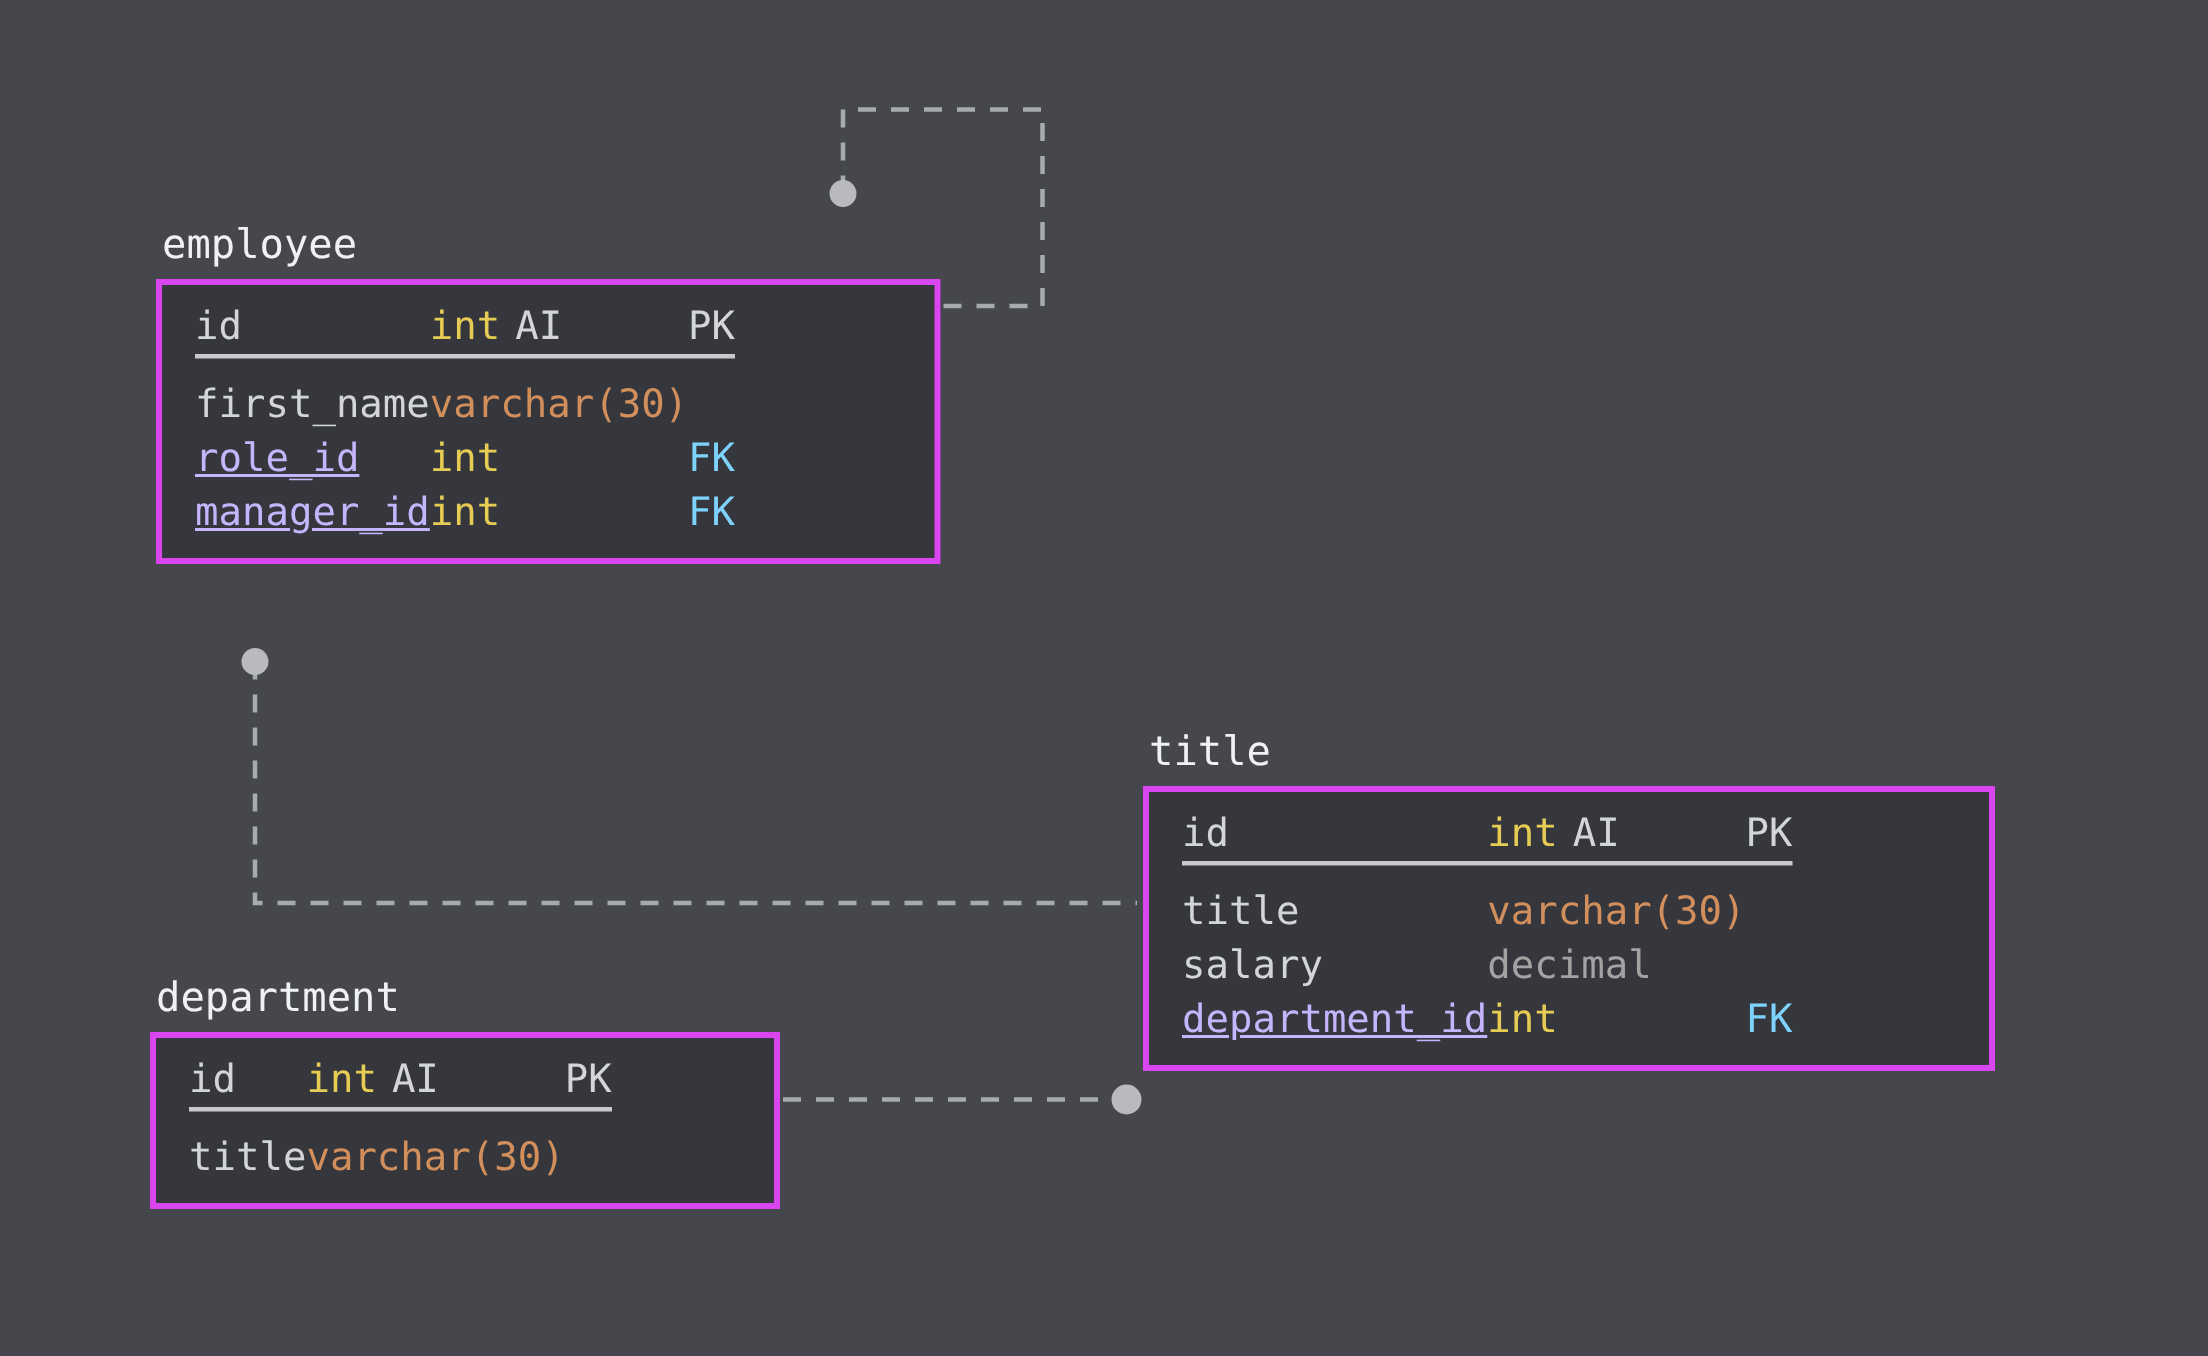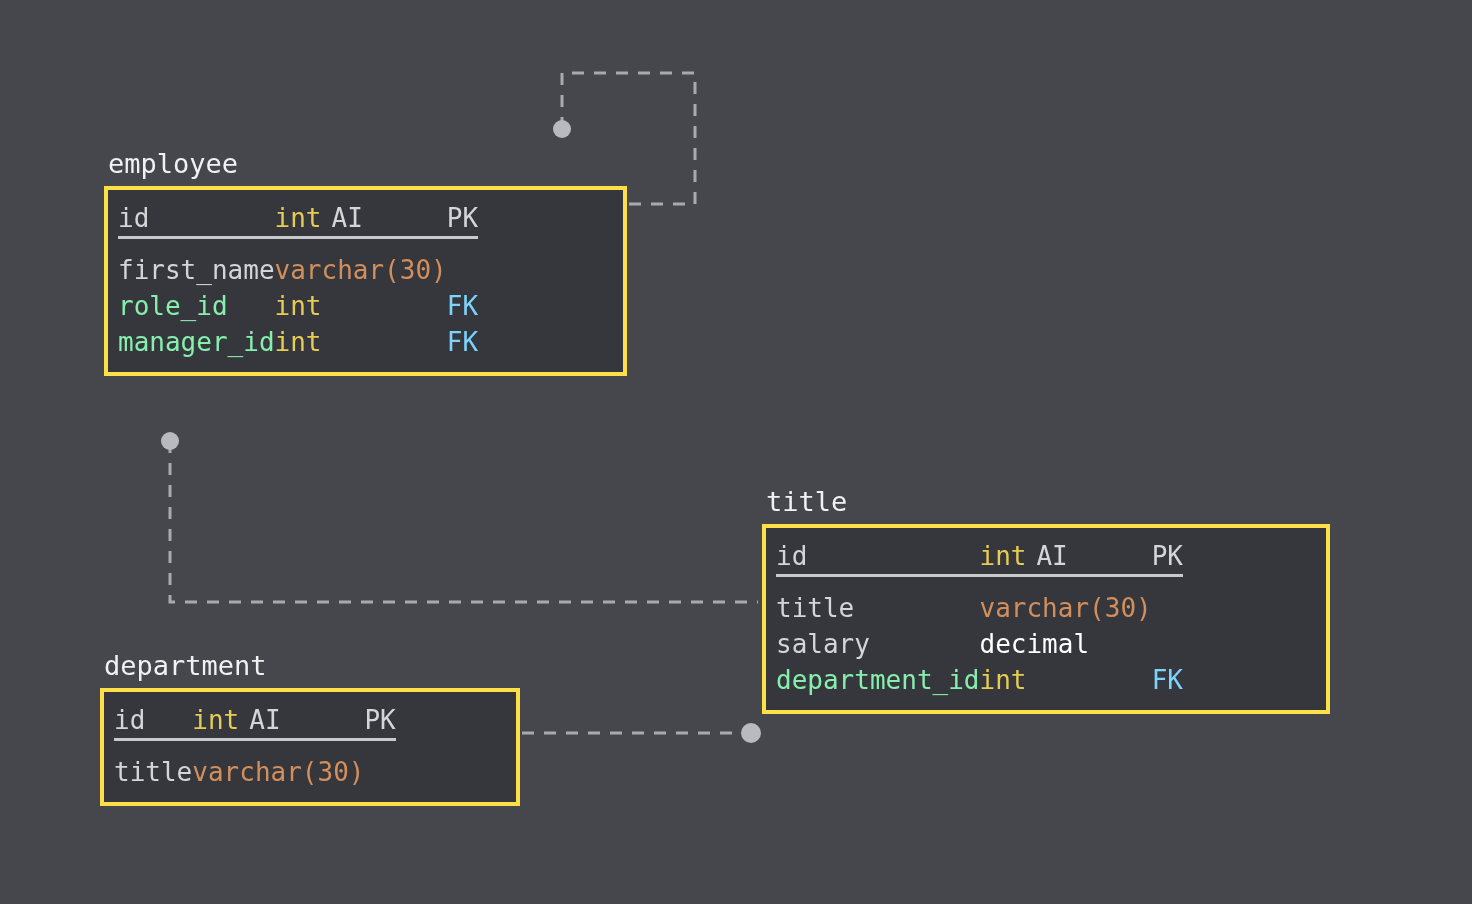--- a/index.html
+++ b/index.html
@@ -39,24 +39,24 @@
     font-family: "DejaVu Sans Mono", "Liberation Mono", monospace;
     font-size: 27px;
     line-height: 32px;
     letter-spacing: 0px;
     margin-left: 4px;
     margin-bottom: 6px;
     white-space: nowrap;
   }
 
   .entity-box {
-    border: 4px solid #fde047;
+    border: 4px solid #d946ef;
     background: #35373d;
     box-sizing: border-box;
-    padding: 10px 18px 12px 10px;
+    padding: 10px 18px 12px 22px;
   }
 
   table.fields {
     border-collapse: collapse;
     font-family: "DejaVu Sans Mono", "Liberation Mono", monospace;
     font-size: 26px;
     line-height: 36px;
     white-space: nowrap;
   }
 
@@ -78,24 +78,24 @@
   .divider-row .divider-line {
     height: 3px;
     background: #c7c9cb;
     margin-bottom: 13px;
   }
 
   .first-body-row td { padding-top: 0; }
 
   
   .c-name    { color: #d3d5d7; }
-  .c-fkname  { color: #86efac; }
+  .c-fkname  { color: #c4b5fd; text-decoration: underline; }
   .c-int     { color: #e6cc55; }
   .c-varchar { color: #d28f5c; }
-  .c-decimal { color: #ffffff; }
+  .c-decimal { color: #a3a3a3; }
   .c-ai      { color: #d3d5d7; }
   .c-pk      { color: #d3d5d7; }
   .c-fk      { color: #7dd3fc; }
 
   .type-ai { margin-left: 10px; }
 
   
   #entity-employee   { left: 104px; top: 148px; }
   #entity-employee .entity-box { width: 523px; }
 

